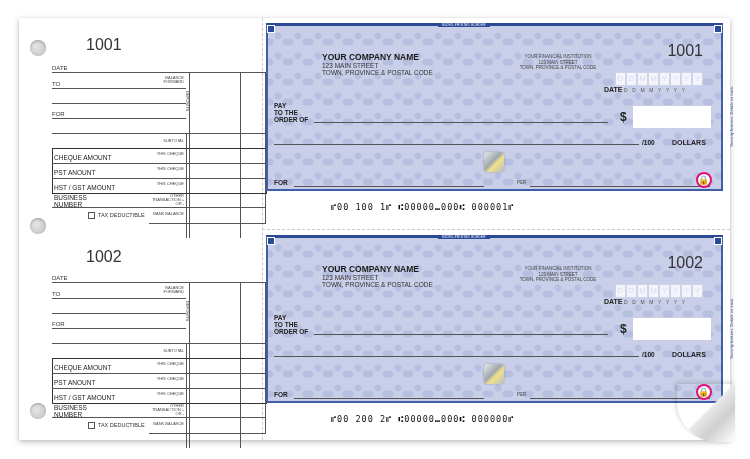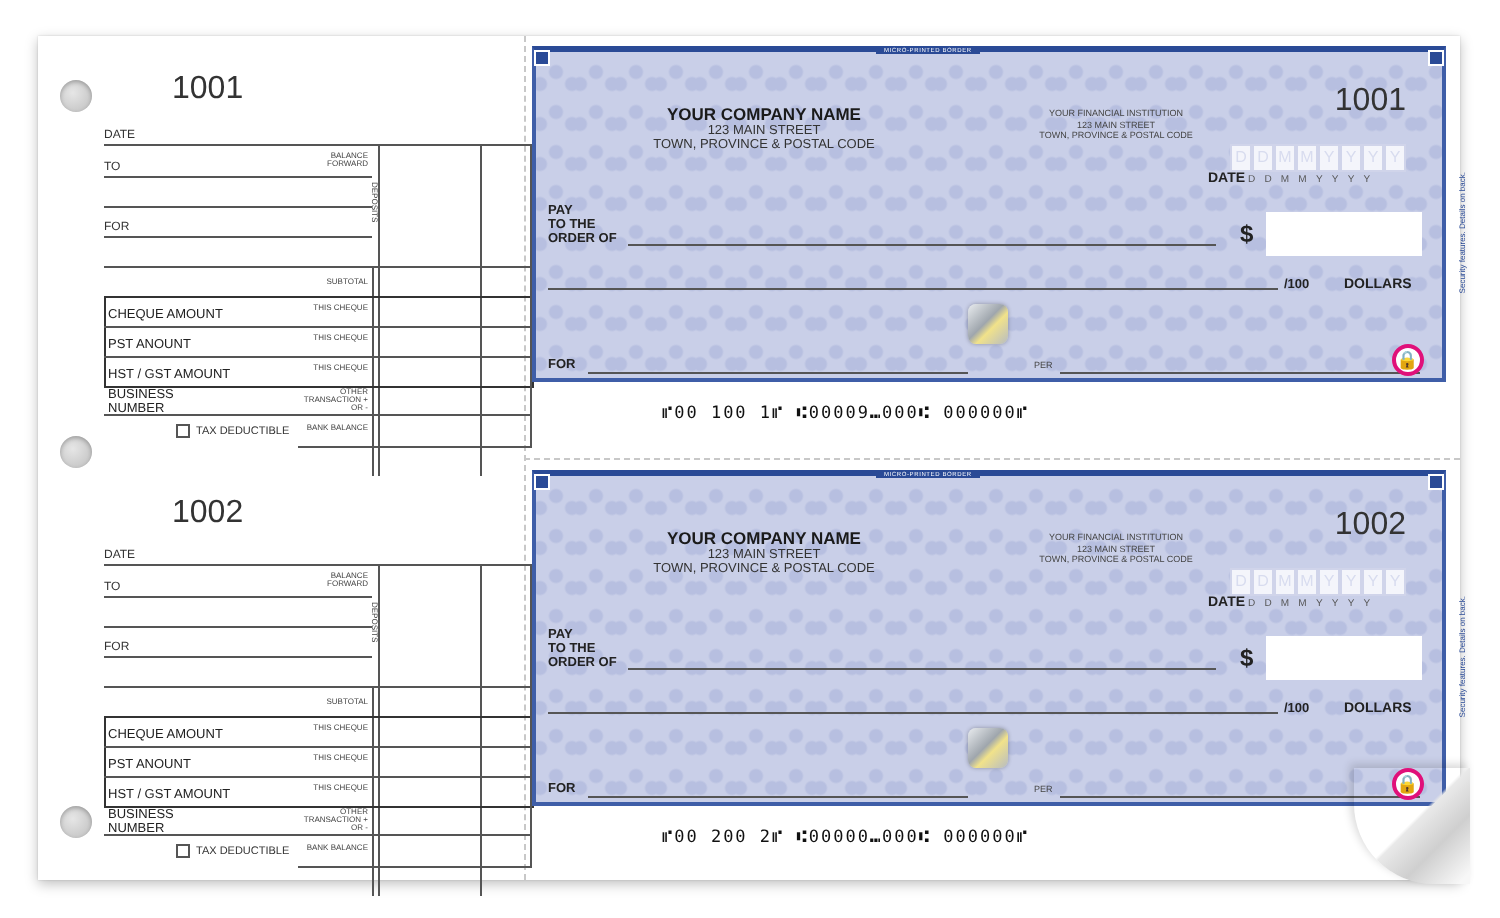--- a/index.html
+++ b/index.html
@@ -18,21 +18,21 @@
   .stub .vline{position:absolute;border-left:1px solid #555;}
   .stub .box{position:absolute;border:1px solid #333;}
   .stub .tax{position:absolute;font-size:5.5px;color:#333;}
   .stub .cb{display:inline-block;width:5px;height:5px;border:1px solid #555;vertical-align:middle;margin-right:3px;}
   
   .cheque{position:absolute;left:266px;width:457px;height:168px;background-color:#c9cfe8;
     background-image:radial-gradient(circle at 10px 10px,#b7bfe0 3px,transparent 4px),radial-gradient(circle at 2px 16px,#b7bfe0 3px,transparent 4px),radial-gradient(circle at 18px 16px,#b7bfe0 3px,transparent 4px);
     background-size:20px 20px;border:2px solid #3f5ea8;border-top:3px solid #2a4a96;box-sizing:border-box;}
   .cheque .corner{position:absolute;width:6px;height:6px;background:#2a4a96;border:1px solid #fff;}
   .cheque .micro{position:absolute;top:-3px;left:170px;font-size:3px;color:#fff;background:#2a4a96;padding:0 4px;letter-spacing:0.3px;}
-  .cheque .cname{position:absolute;left:54px;top:26px;width:120px;text-align:center;}
+  .cheque .cname{position:absolute;left:54px;top:26px;width:120px;text-align:left;}
   .cheque .cname .n{font-size:8.5px;font-weight:bold;color:#1a1a1a;}
   .cheque .cname .a{font-size:6.5px;color:#333;line-height:7px;}
   .cheque .bank{position:absolute;left:240px;top:28px;width:100px;text-align:center;font-size:4.5px;line-height:5.5px;color:#444;}
   .cheque .cnum{position:absolute;right:18px;top:16px;font-size:16px;color:#333;}
   .cheque .dbox{position:absolute;left:347px;top:46px;display:flex;}
   .cheque .dbox span{width:9px;height:12px;background:#f4f5fb;border:1px solid #d0d4ea;font-size:8px;color:#d8dcef;text-align:center;line-height:12px;}
   .cheque .datelbl{position:absolute;left:336px;top:60px;font-size:7px;font-weight:bold;color:#222;}
   .cheque .dateguide{position:absolute;left:356px;top:61px;font-size:5px;letter-spacing:4.6px;color:#555;}
   .cheque .pay{position:absolute;left:6px;top:76px;font-size:6.5px;font-weight:bold;line-height:7px;color:#222;}
   .cheque .payline{position:absolute;left:46px;top:96px;width:294px;border-top:1px solid #555;}
@@ -166,21 +166,21 @@
   <div class="hundred">/100</div>
   <div class="dollars">DOLLARS</div>
   <div class="holo"></div>
   <div class="forlbl">FOR</div>
   <div class="forline"></div>
   <div class="perlbl">PER</div>
   <div class="perline"></div>
   <div class="padlock">🔒</div>
   <div class="sidetext">Security features. Details on back.</div>
 </div>
-<div class="micr" style="top:202px">⑈00 100 1⑈  ⑆00009⑉000⑆  000000⑈</div>
+<div class="micr" style="top:202px">⑈00 100 1⑈  ⑆00000⑉000⑆  000001⑈</div>
 
 <div class="cheque" style="top:235px">
   <div class="corner" style="left:-1px;top:-1px"></div>
   <div class="corner" style="right:-1px;top:-1px"></div>
   <div class="micro">MICRO-PRINTED BORDER</div>
   <div class="cname">
     <div class="n">YOUR COMPANY NAME</div>
     <div class="a">123 MAIN STREET</div>
     <div class="a">TOWN, PROVINCE &amp; POSTAL CODE</div>
   </div>

